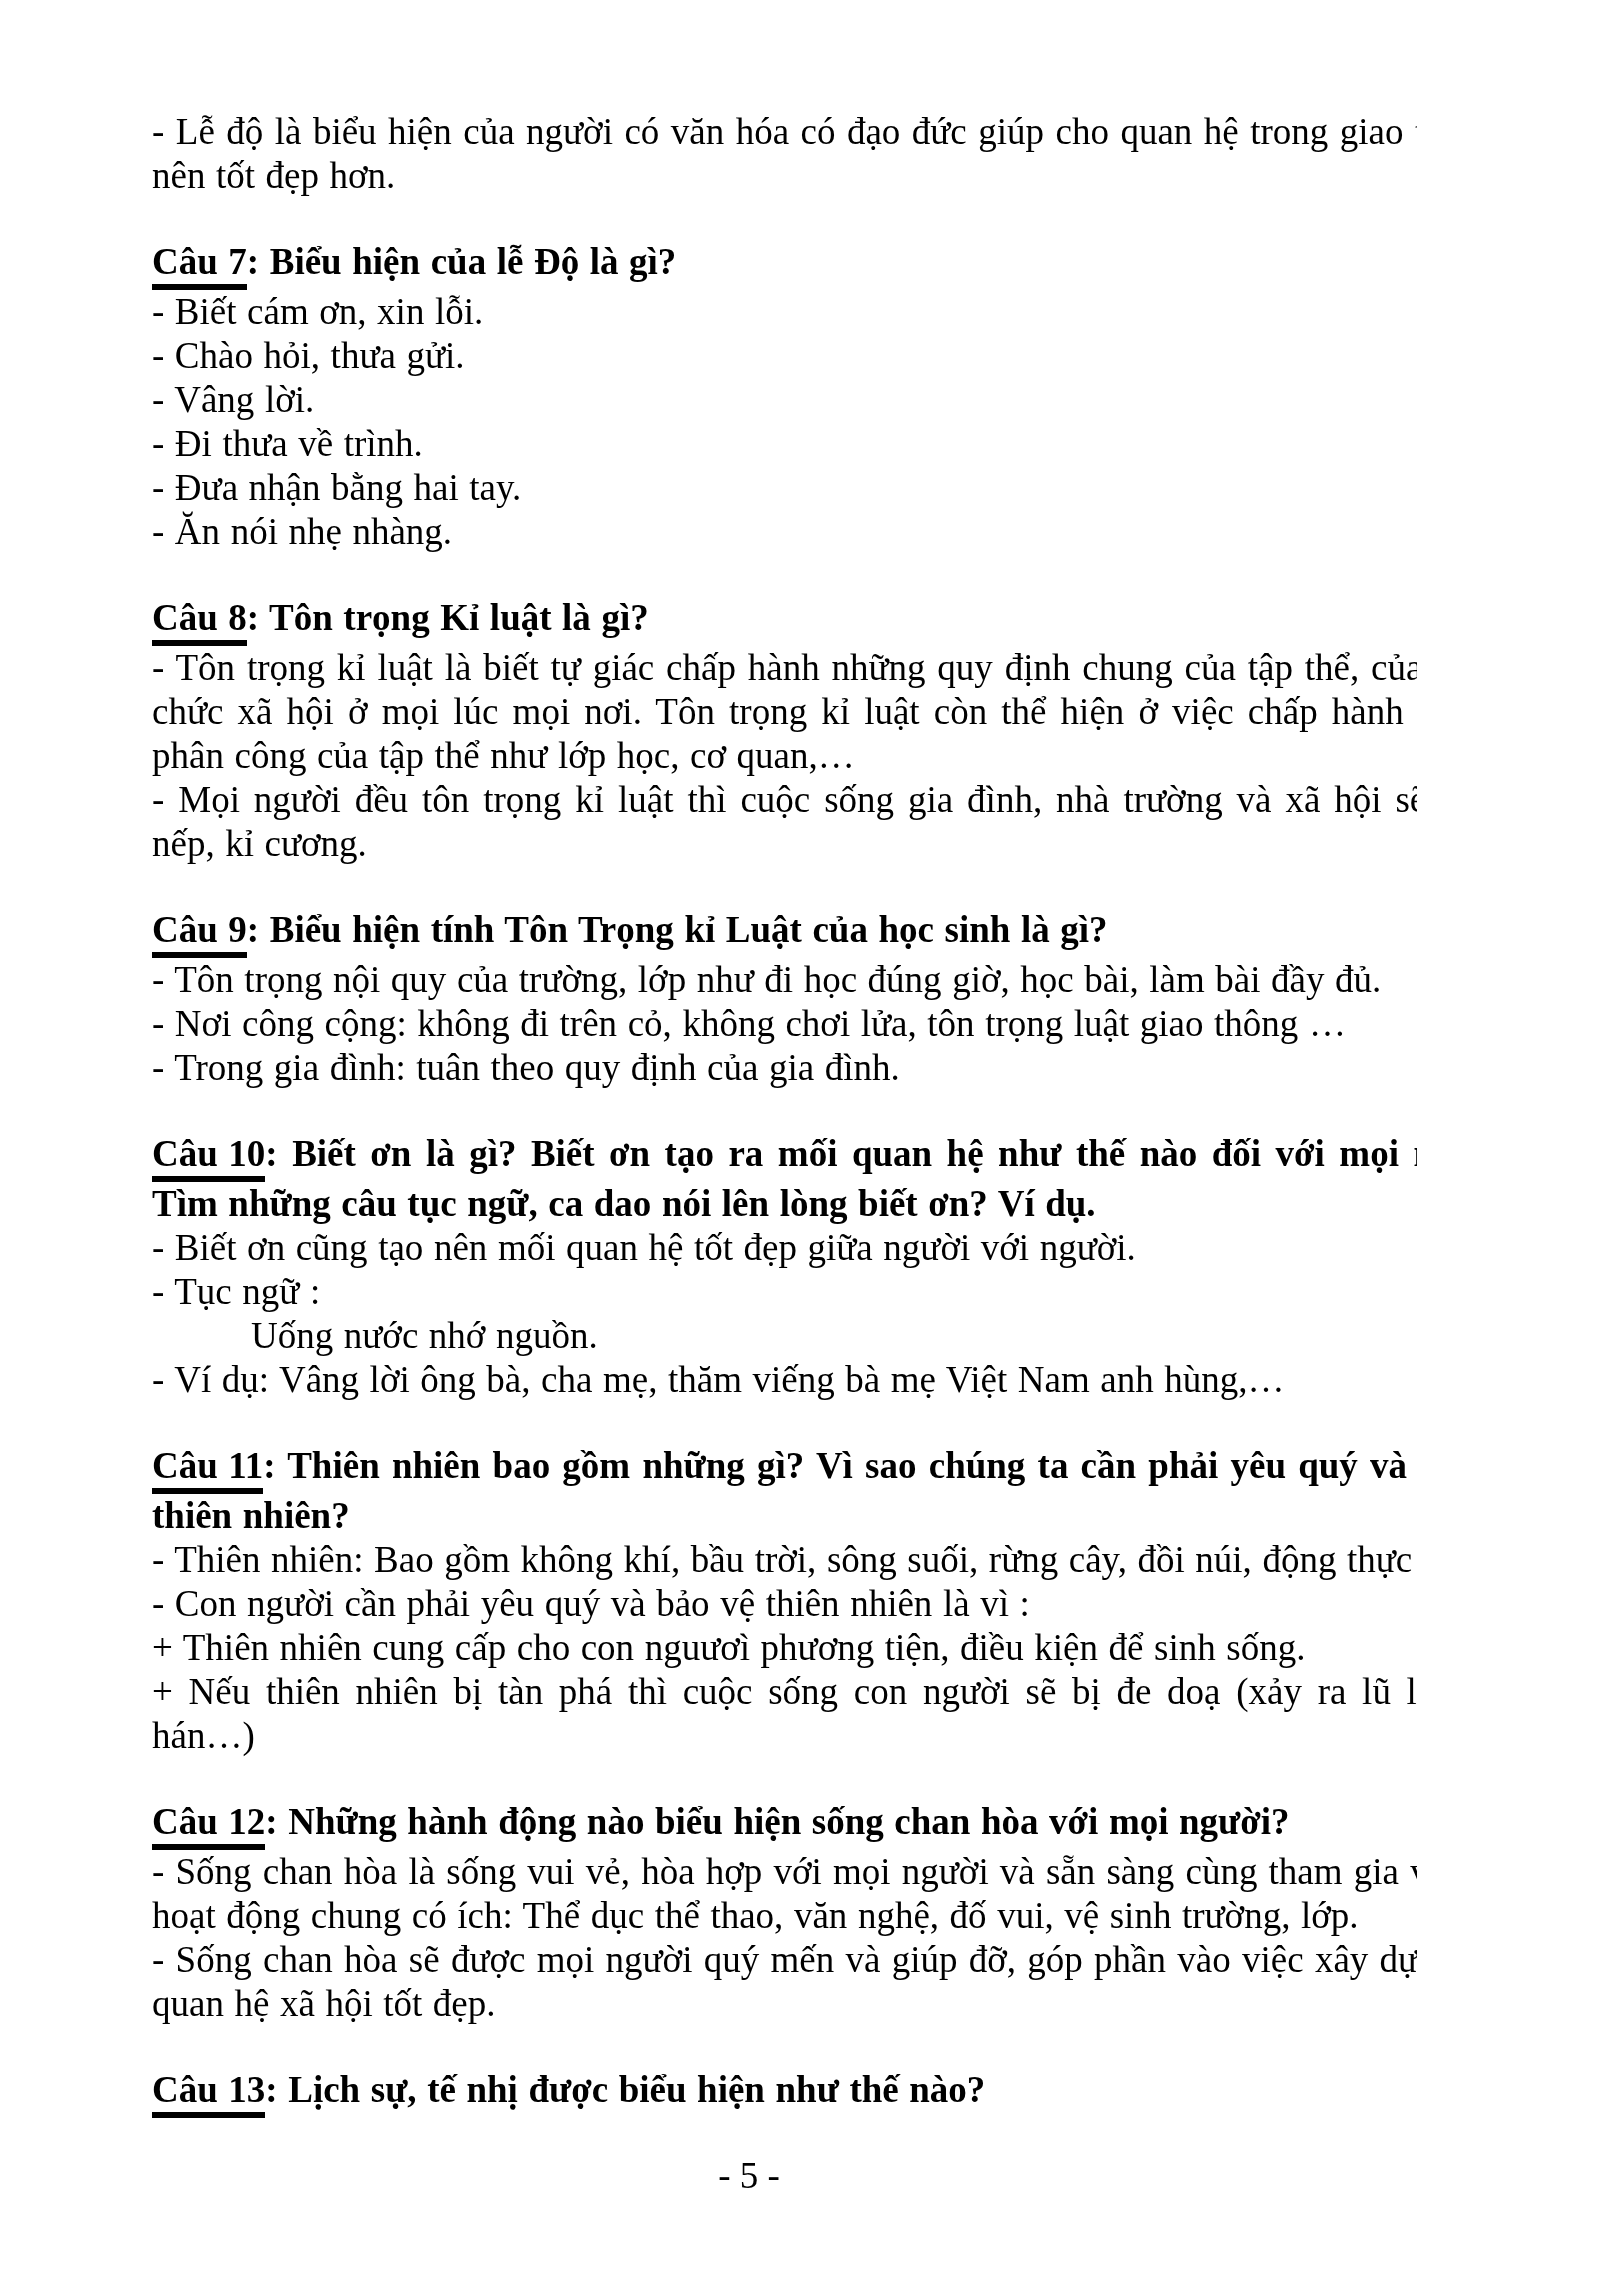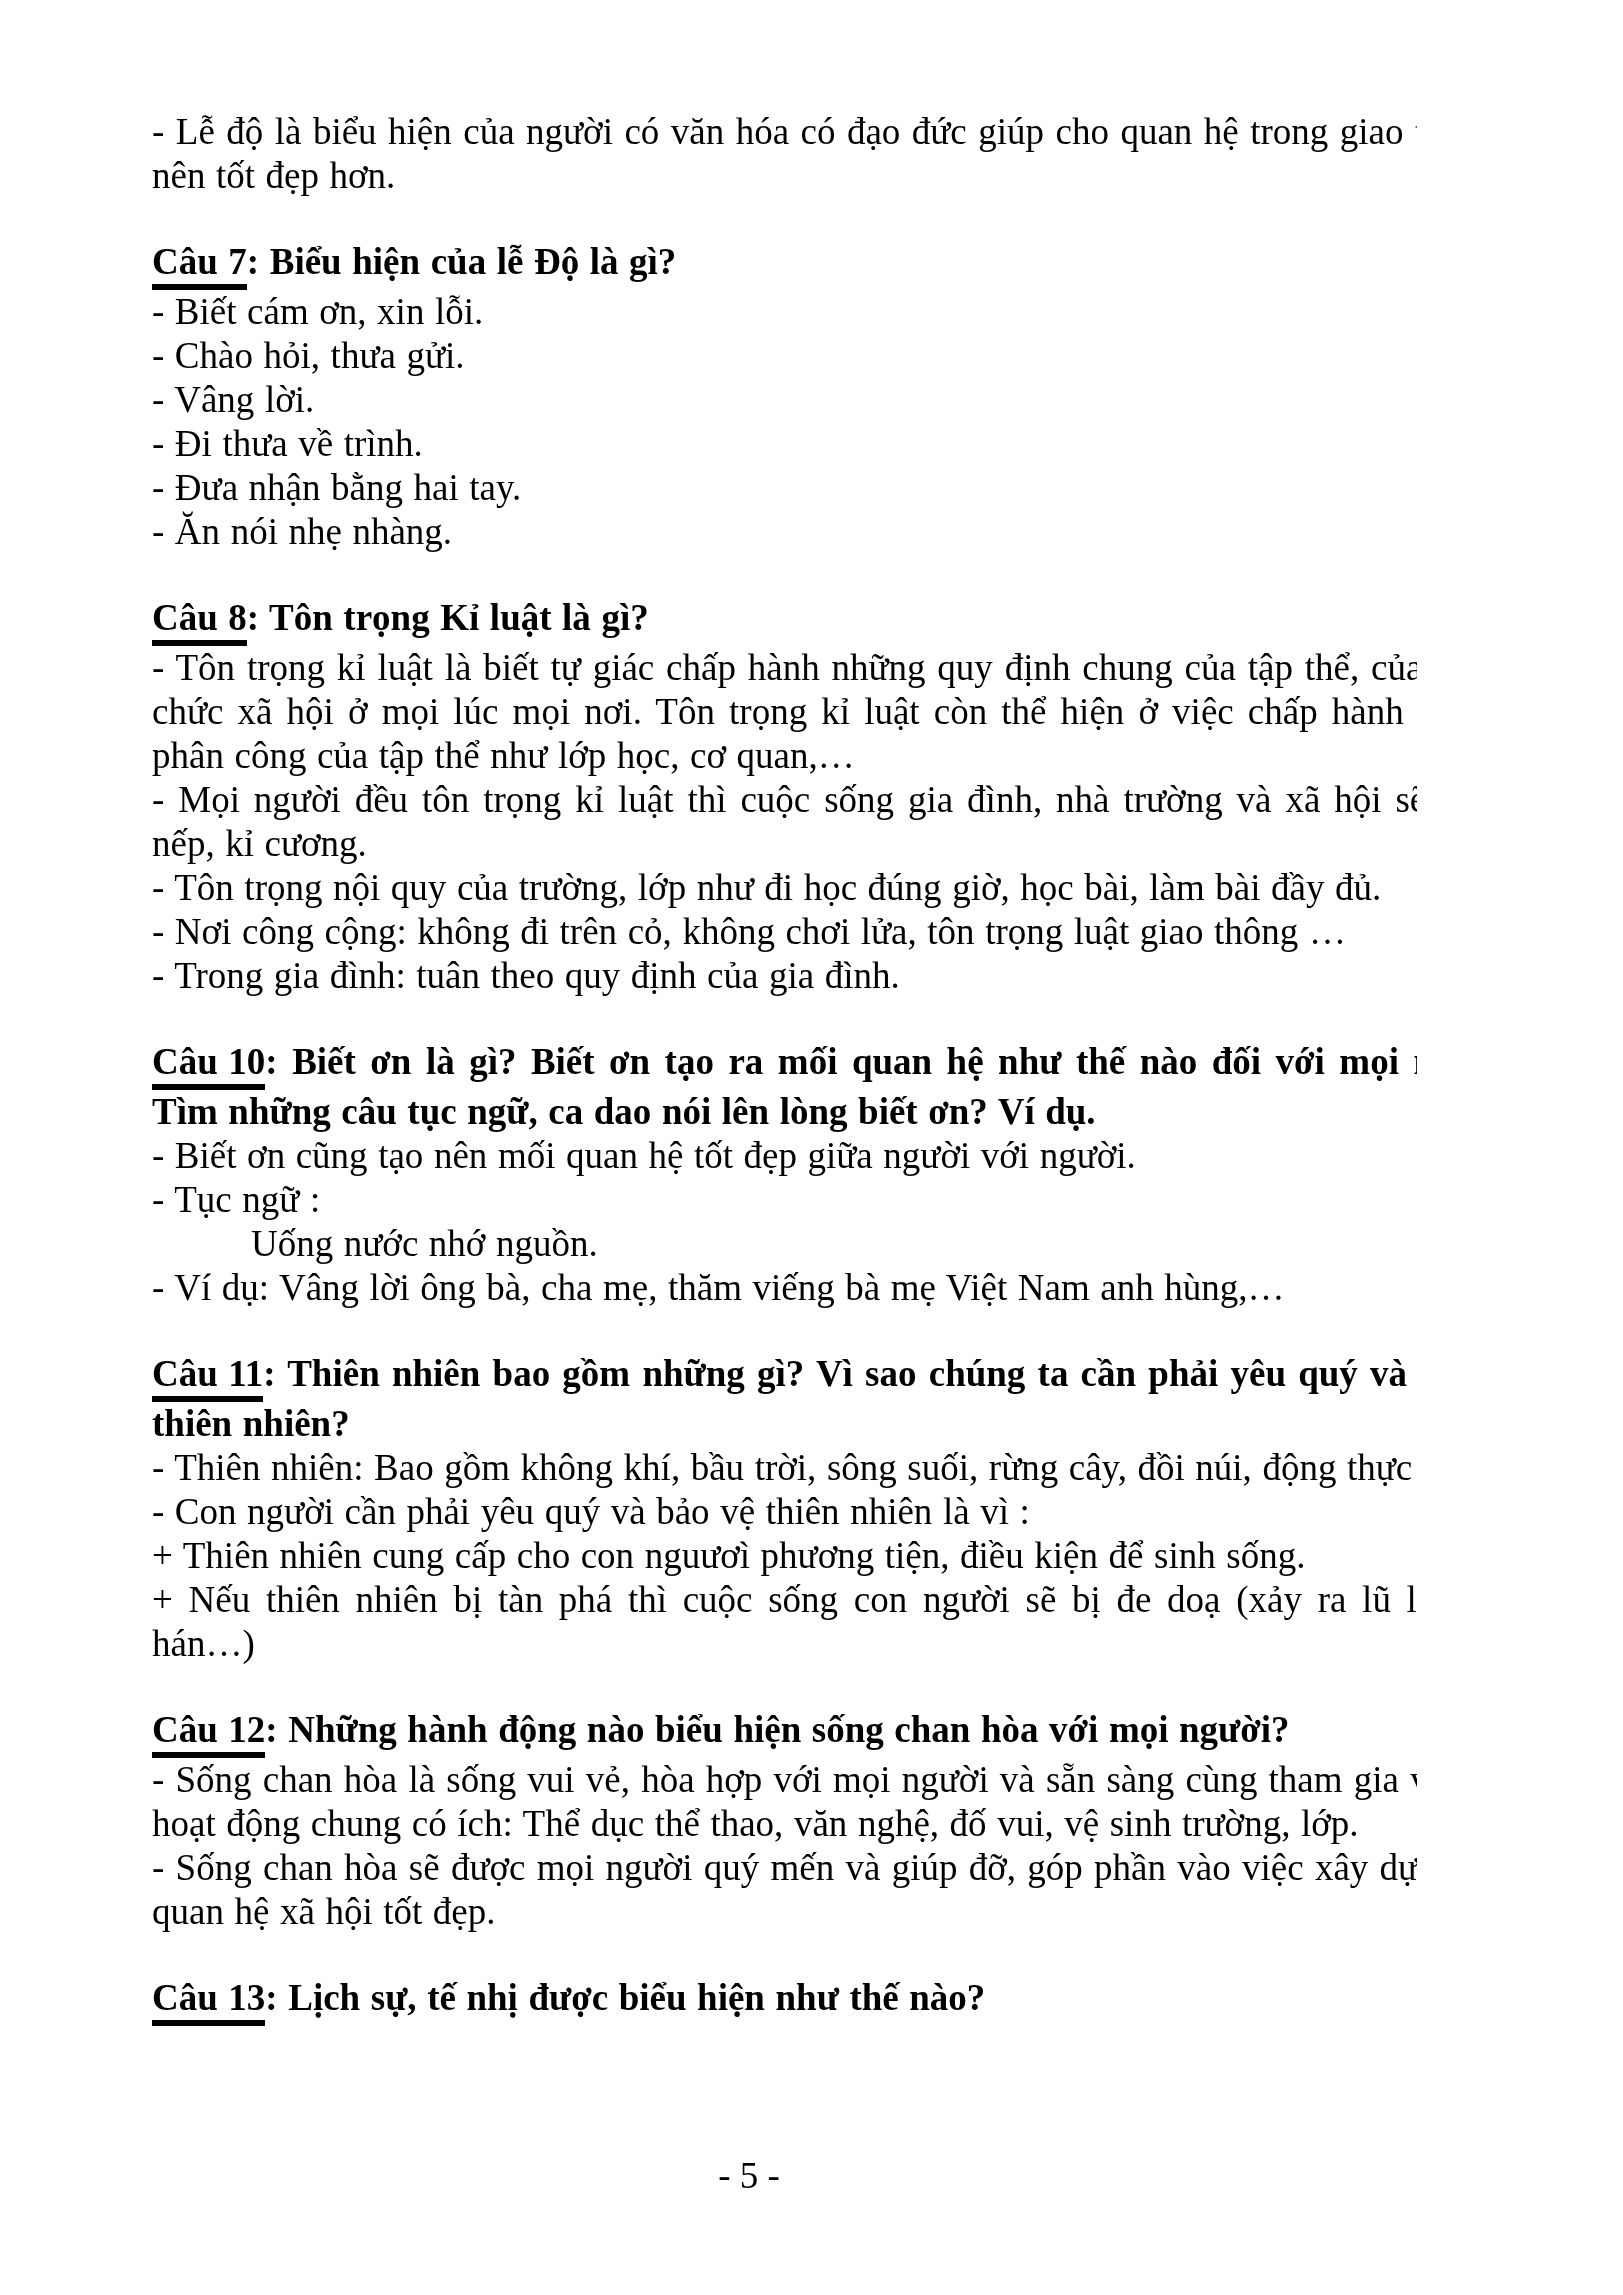--- a/index.html
+++ b/index.html
@@ -67,20 +67,21 @@
     <p>- Vâng lời.</p>
     <p>- Đi thưa về trình.</p>
     <p>- Đưa nhận bằng hai tay.</p>
     <p>- Ăn nói nhẹ nhàng.</p>
 
     <p class="heading"><span class="q-label">Câu 8</span><span>: Tôn trọng Kỉ luật là gì?</span></p>
 
     <p>- Tôn trọng kỉ luật là biết tự giác chấp hành những quy định chung của tập thể, của các tổ chức xã  hội ở mọi lúc mọi nơi. Tôn trọng kỉ luật còn thể hiện ở việc chấp hành mọi sự phân công của tập thể như lớp học, cơ quan,…</p>
     <p>- Mọi người đều tôn trọng kỉ luật thì cuộc sống gia đình, nhà trường và xã hội sẽ có nề nếp, kỉ cương.</p>
 
+    <p class="heading"><span class="q-label">Câu 9</span><span>: Biểu hiện tính Tôn Trọng kỉ Luật của học sinh là gì?</span></p>
 
     <p>- Tôn trọng nội quy của trường, lớp như đi học đúng giờ, học bài, làm bài đầy đủ.</p>
     <p>- Nơi công cộng:  không đi trên cỏ, không chơi lửa, tôn trọng luật giao thông …</p>
     <p>- Trong gia đình: tuân theo quy định của gia đình.</p>
 
     <p class="heading"><span class="q-label">Câu 10</span><span>: Biết ơn là gì? Biết ơn tạo ra mối quan hệ như thế nào đối với mọi người? Tìm những câu tục ngữ, ca dao nói lên lòng biết ơn? Ví dụ.</span></p>
 
     <p>- Biết ơn cũng tạo nên mối quan hệ tốt đẹp giữa người với người.</p>
     <p>- Tục ngữ :</p>
 

